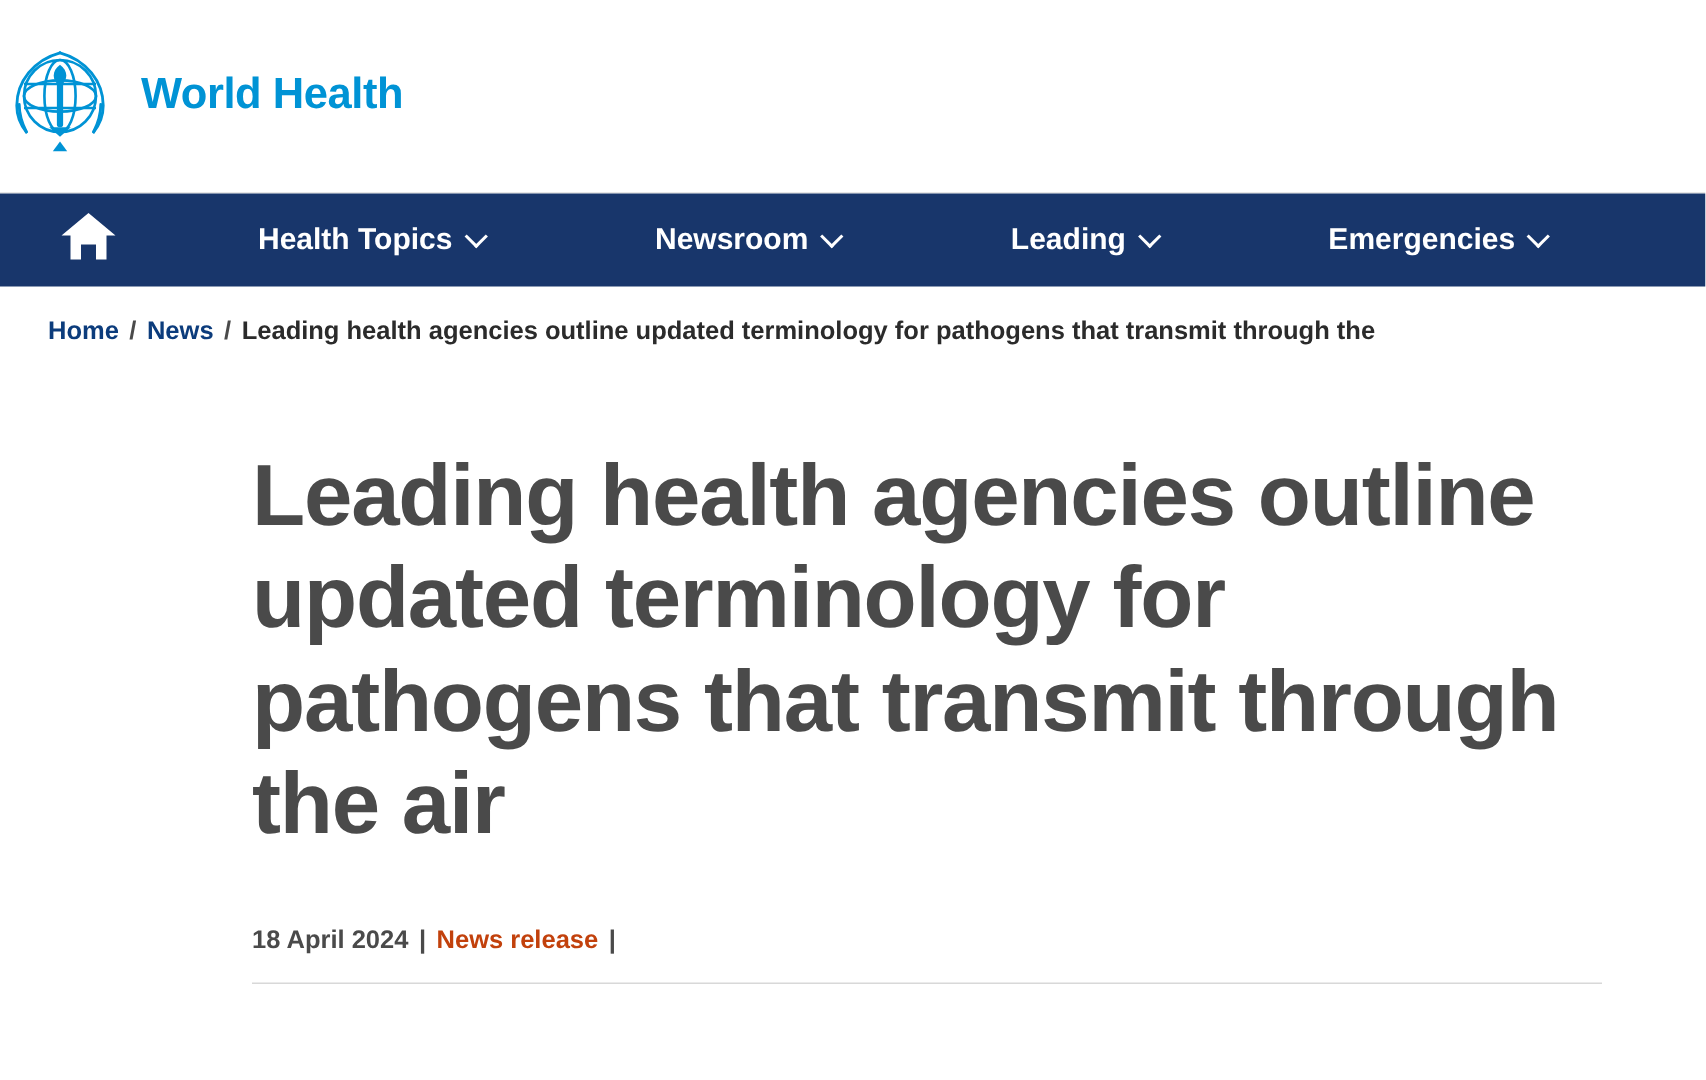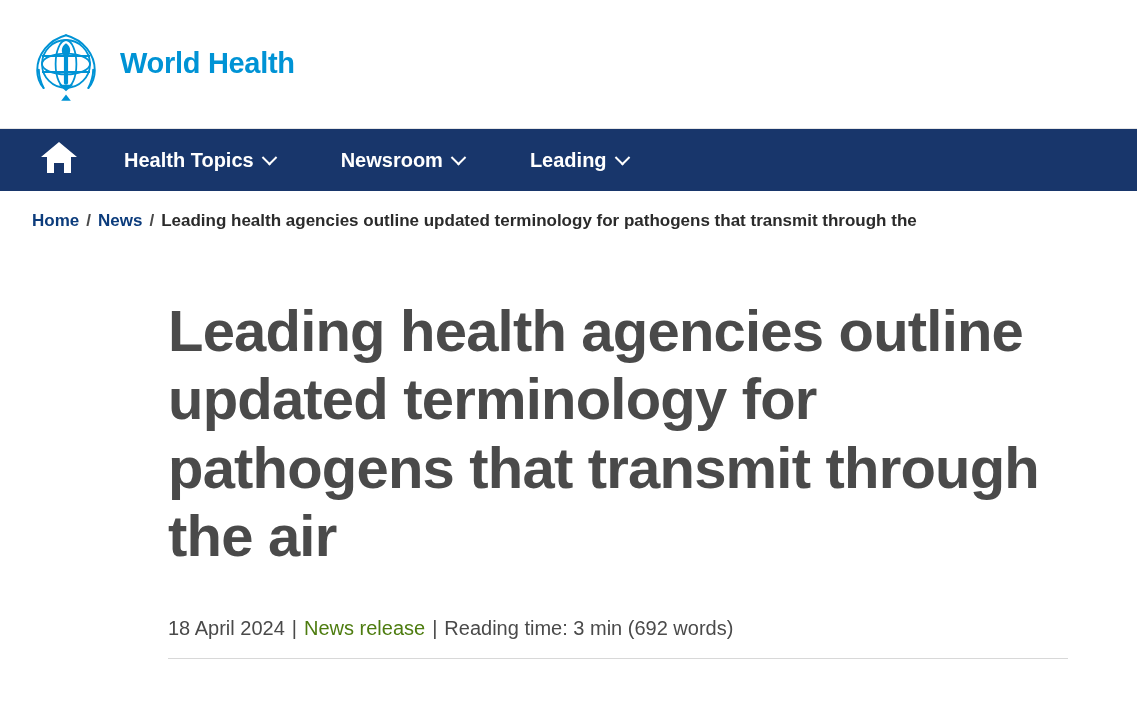--- a/index.html
+++ b/index.html
@@ -9,21 +9,20 @@
     background: #ffffff;
     font-family: "Liberation Sans", sans-serif;
     overflow: hidden;
   }
   
   .logo-bar {
     height: 129px;
     background: #ffffff;
     display: flex;
     align-items: center;
-    padding-left: 26px;
     border-bottom: 1px solid #e6e6e6;
   }
   .logo-link {
     display: flex;
     align-items: center;
     gap: 14px;
     text-decoration: none;
   }
   .who-emblem { width: 80px; height: 80px; flex: 0 0 80px; }
   .who-wordmark {
@@ -34,20 +33,21 @@
     letter-spacing: -0.3px;
     white-space: pre-line;
   }
   
   .navbar {
     height: 62px;
     background: #18366b;
     display: flex;
     align-items: center;
     padding-left: 30px;
+    gap: 48px;
   }
   .nav-home {
     width: 58px;
     height: 62px;
     display: flex;
     align-items: center;
     justify-content: center;
     margin-right: 36px;
     cursor: pointer;
   }
@@ -95,29 +95,30 @@
     margin: 0;
     font-size: 58px;
     line-height: 1.18;
     font-weight: bold;
     color: #4a4a4a;
     letter-spacing: -0.8px;
     max-width: 910px;
   }
   .article-meta {
     margin-top: 46px;
-    font-size: 20px;
+    font-size: 17px;
     color: #4a4a4a;
     display: flex;
     align-items: baseline;
     white-space: nowrap;
+    font-weight: bold;
   }
   .meta-date { color: #4a4a4a; }
   .meta-pipe { margin: 0 7px; color: #4a4a4a; }
-  .meta-type { color: #4d7c0f; }
+  .meta-type { color: #c2410c; }
   .meta-reading { color: #4a4a4a; }
   .meta-rule {
     margin-top: 18px;
     border-top: 1px solid #d8d8d8;
     width: 900px;
   }
 </style>
 </head>
 <body>
 
@@ -166,35 +167,38 @@
   <div class="nav-item">
     <span>Newsroom</span>
     <span class="chev"></span>
   </div>
 
   <div class="nav-item">
     <span>Leading</span>
     <span class="chev"></span>
   </div>
 
+  <div class="nav-item">
+    <span>Emergencies</span>
+    <span class="chev"></span>
+  </div>
 </nav>
 
 <div class="breadcrumb">
   <a class="crumb-link" href="#">Home</a>
   <span class="crumb-sep">/</span>
   <a class="crumb-link" href="#">News</a>
   <span class="crumb-sep">/</span>
   <span class="crumb-current">Leading health agencies outline updated terminology for pathogens that transmit through the</span>
 </div>
 
 <main class="article">
   <h1 class="article-title">Leading health agencies outline updated terminology for pathogens that transmit through the air</h1>
 
   <div class="article-meta">
     <span class="meta-date">18 April 2024</span>
     <span class="meta-pipe">|</span>
     <span class="meta-type">News release</span>
     <span class="meta-pipe">|</span>
-    <span class="meta-reading">Reading time: 3 min (692 words)</span>
   </div>
 
   <div class="meta-rule"></div>
 </main>
 
 </body></html>

